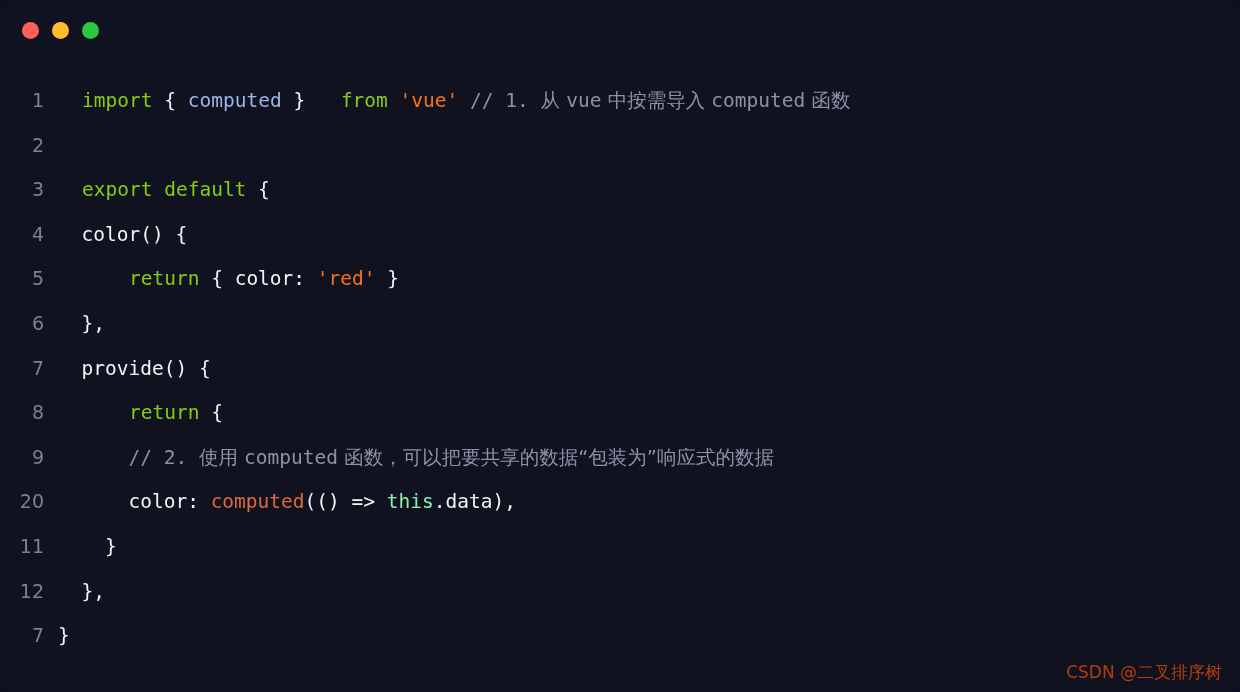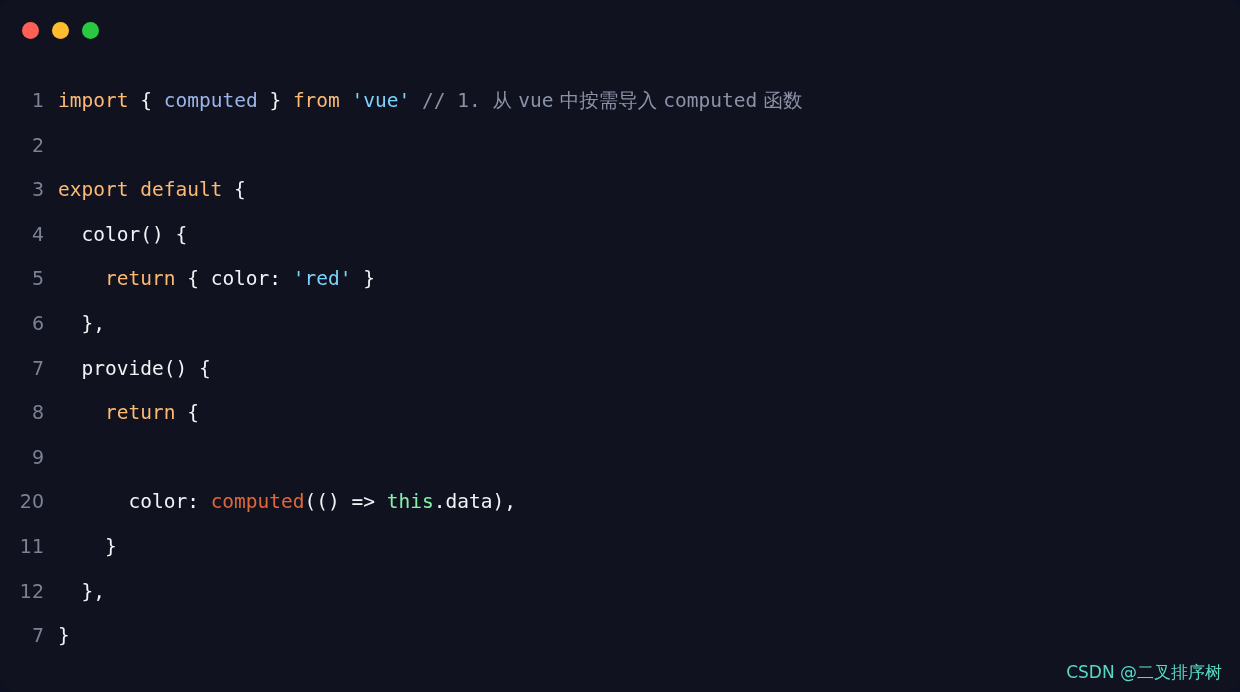--- a/index.html
+++ b/index.html
@@ -68,37 +68,37 @@
     font-size: 19px;
     font-family: "DejaVu Sans", sans-serif;
     user-select: none;
   }
   .line-code {
     color: #f2f3f7;
     white-space: pre;
   }
 
   
-  .t-kw   { color: #fdba74; }
+  .t-kw   { color: #84cc16; margin-left: 24px; }
   .t-imp  { color: #9cb4e8; }
-  .t-str  { color: #7dd3fc; }
+  .t-str  { color: #f97316; }
   .t-com  { color: #8b92a8; }
   .t-fn   { color: #e0673a; }
   .t-this { color: #86efac; }
   .t-pl   { color: #f2f3f7; }
 
   
   .cjk { font-family: "DejaVu Sans", sans-serif; }
 
   
   #watermark {
     position: absolute;
     right: 18px;
     bottom: 8px;
-    color: #5eead4;
+    color: #c2410c;
     font-size: 17px;
     font-family: "DejaVu Sans", sans-serif;
     opacity: .92;
   }
 </style>
 </head>
 <body>
 
 <div id="code-window">
 
@@ -110,21 +110,21 @@
 
   <div id="code-area">
       <div class="code-line"><span class="line-no">1</span><span class="line-code"><span class="t-kw">import</span><span class="t-pl"> </span><span class="t-pl">{</span><span class="t-pl"> </span><span class="t-imp">computed</span><span class="t-pl"> </span><span class="t-pl">}</span><span class="t-pl"> </span><span class="t-kw">from</span><span class="t-pl"> </span><span class="t-str">'vue'</span><span class="t-pl"> </span><span class="t-com">// 1. </span><span class="t-com cjk">从 </span><span class="t-com">vue</span><span class="t-com cjk"> 中按需导入 </span><span class="t-com">computed</span><span class="t-com cjk"> 函数</span></span></div>
       <div class="code-line"><span class="line-no">2</span><span class="line-code"></span></div>
       <div class="code-line"><span class="line-no">3</span><span class="line-code"><span class="t-kw">export default</span><span class="t-pl"> {</span></span></div>
       <div class="code-line"><span class="line-no">4</span><span class="line-code"><span class="t-pl">  color() {</span></span></div>
       <div class="code-line"><span class="line-no">5</span><span class="line-code"><span class="t-pl">    </span><span class="t-kw">return</span><span class="t-pl"> { color: </span><span class="t-str">'red'</span><span class="t-pl"> }</span></span></div>
       <div class="code-line"><span class="line-no">6</span><span class="line-code"><span class="t-pl">  },</span></span></div>
       <div class="code-line"><span class="line-no">7</span><span class="line-code"><span class="t-pl">  provide() {</span></span></div>
       <div class="code-line"><span class="line-no">8</span><span class="line-code"><span class="t-pl">    </span><span class="t-kw">return</span><span class="t-pl"> {</span></span></div>
-      <div class="code-line"><span class="line-no">9</span></div>
+      <div class="code-line"><span class="line-no">9</span><span class="line-code"><span class="t-pl">      </span><span class="t-com">// 2. </span><span class="t-com cjk">使用 </span><span class="t-com">computed</span><span class="t-com cjk"> 函数，可以把要共享的数据“包装为”响应式的数据</span></span></div>
       <div class="code-line"><span class="line-no">20</span><span class="line-code"><span class="t-pl">      color: </span><span class="t-fn">computed</span><span class="t-pl">(() =&gt; </span><span class="t-this">this</span><span class="t-pl">.data),</span></span></div>
       <div class="code-line"><span class="line-no">11</span><span class="line-code"><span class="t-pl">    }</span></span></div>
       <div class="code-line"><span class="line-no">12</span><span class="line-code"><span class="t-pl">  },</span></span></div>
       <div class="code-line"><span class="line-no">7</span><span class="line-code"><span class="t-pl">}</span></span></div>
     </div>
 
   <div id="watermark">CSDN @二叉排序树</div>
 
 </div>
 

